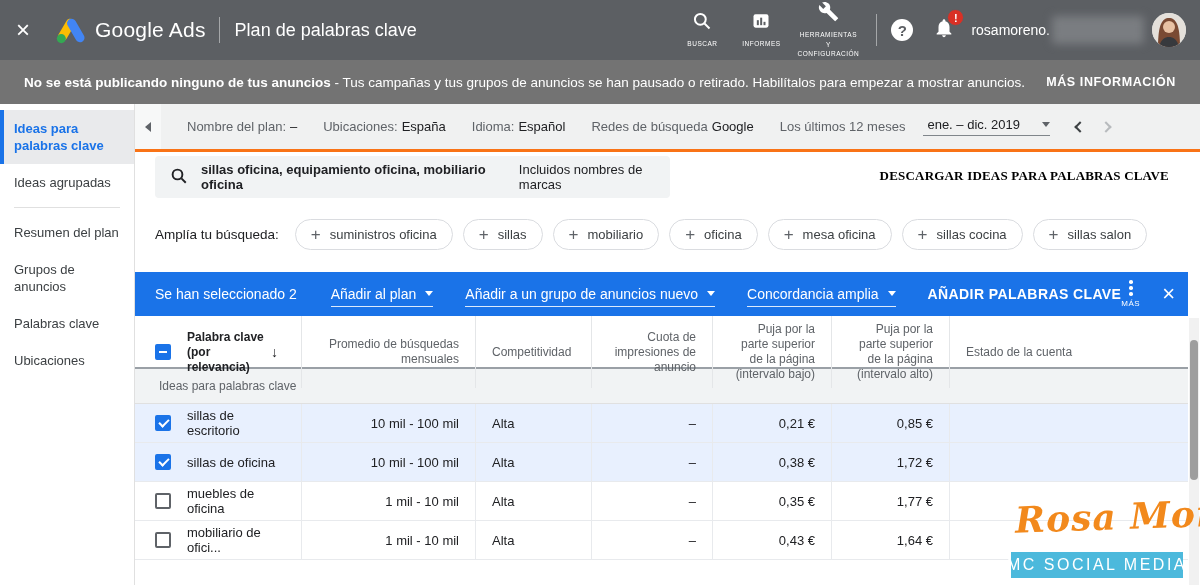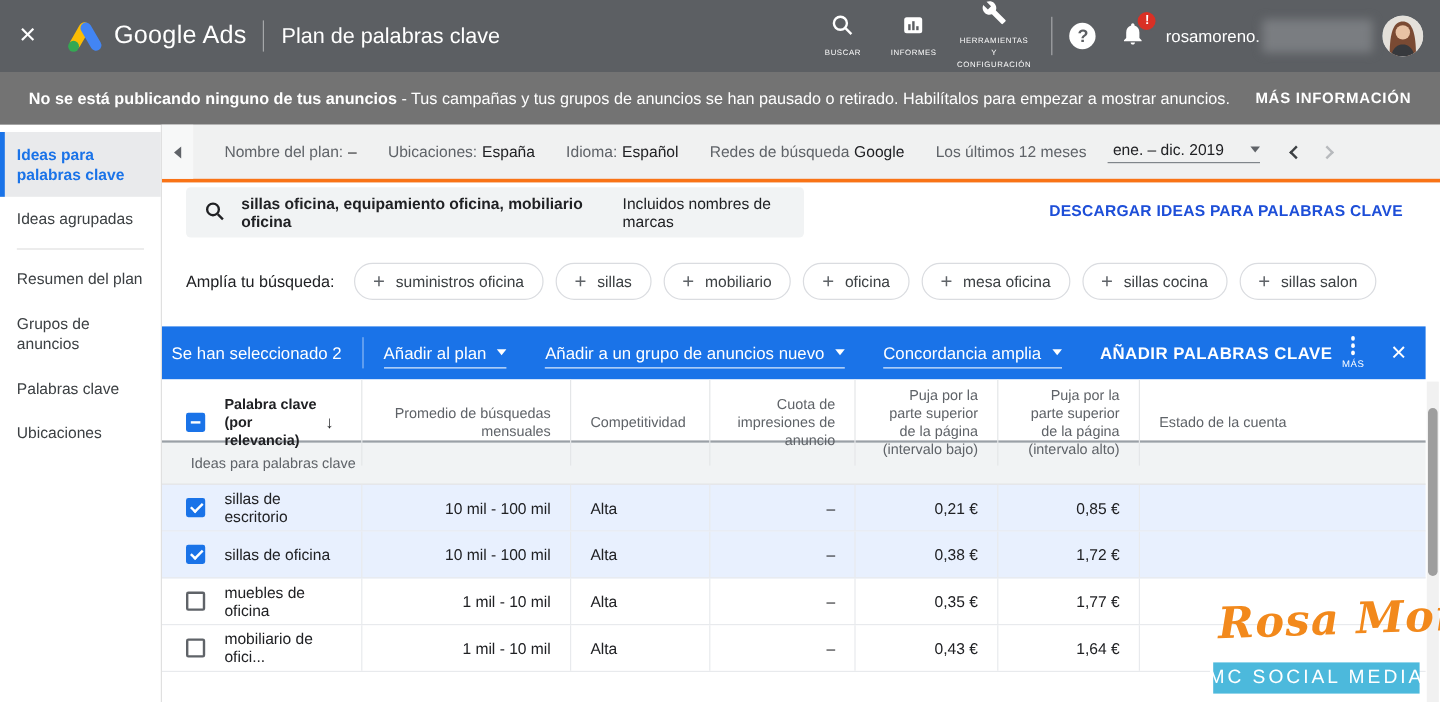--- a/index.html
+++ b/index.html
@@ -68,35 +68,35 @@
     display:inline-block; cursor:pointer; }
   .chev.prev { transform:rotate(-135deg); margin-left:26px; }
   .chev.next { transform:rotate(45deg); margin-left:18px; border-color:#b7babd; }
 
   
   .search-box { position:absolute; left:20px; top:52px; width:515px; height:42px; background:#f1f3f4;
     border-radius:4px; display:flex; align-items:center; font-size:13px; color:#3c4043; cursor:text; }
   .search-box .q { color:#202124;font-weight:bold; }
   .search-box .note { margin-left:24px; color:#202124; }
   .mag { margin:0 13px 0 15px; flex:none; }
-  .download-link { position:absolute; right:31px; top:64px; color:#1d4ed8; font-size:13px;
-    font-weight:bold; letter-spacing:.2px; cursor:pointer; }
+  .download-link { position:absolute; right:31px; top:64px; color:#000000; font-size:13px;
+    font-weight:bold; letter-spacing:.2px; cursor:pointer;font-family:Liberation Serif, serif; }
 
   
   .expand-row { position:absolute; left:20px; top:115px; display:flex; align-items:center; }
   .expand-label { font-size:13.5px; color:#202124; margin-right:16px; white-space:nowrap; }
   .chip { height:31px; padding:0 15px; border:1px solid #dadce0; border-radius:16px; display:flex;
     align-items:center; font-size:13px; color:#3c4043; margin-right:10px; cursor:pointer;
     white-space:nowrap; background:#fff; }
   .chip .plus { color:#5f6368; font-size:17px; margin-right:9px; line-height:1; }
 
   
   .selection-bar { position:absolute; left:0; top:168px; width:1053px; height:44px; background:#1a73e8;
     color:#fff; display:flex; align-items:center; font-size:14px; }
-  .sel-count { margin-left:8px; white-space:nowrap; }
+  .sel-count { margin-left:20px; white-space:nowrap; }
   .sel-divider { width:1px; height:26px; background:rgba(255,255,255,.5); margin:0 17px; }
   .sel-dd { display:flex; align-items:center; border-bottom:1px solid rgba(255,255,255,.85);
     padding-bottom:4px; margin-right:32px; cursor:pointer; white-space:nowrap; margin-top:4px; }
   .caret-w { width:0; height:0; border-left:4px solid transparent; border-right:4px solid transparent;
     border-top:5px solid #fff; margin-left:9px; }
   .add-btn { font-weight:bold; letter-spacing:.4px; cursor:pointer; white-space:nowrap; }
   .sel-spacer { flex:1; }
   .more-btn { display:flex; flex-direction:column; align-items:center; margin-right:22px; cursor:pointer; }
   .dots { display:flex; flex-direction:column; gap:2.5px; margin-bottom:3px; }
   .dots i { width:3.5px; height:3.5px; border-radius:50%; background:#fff; }

